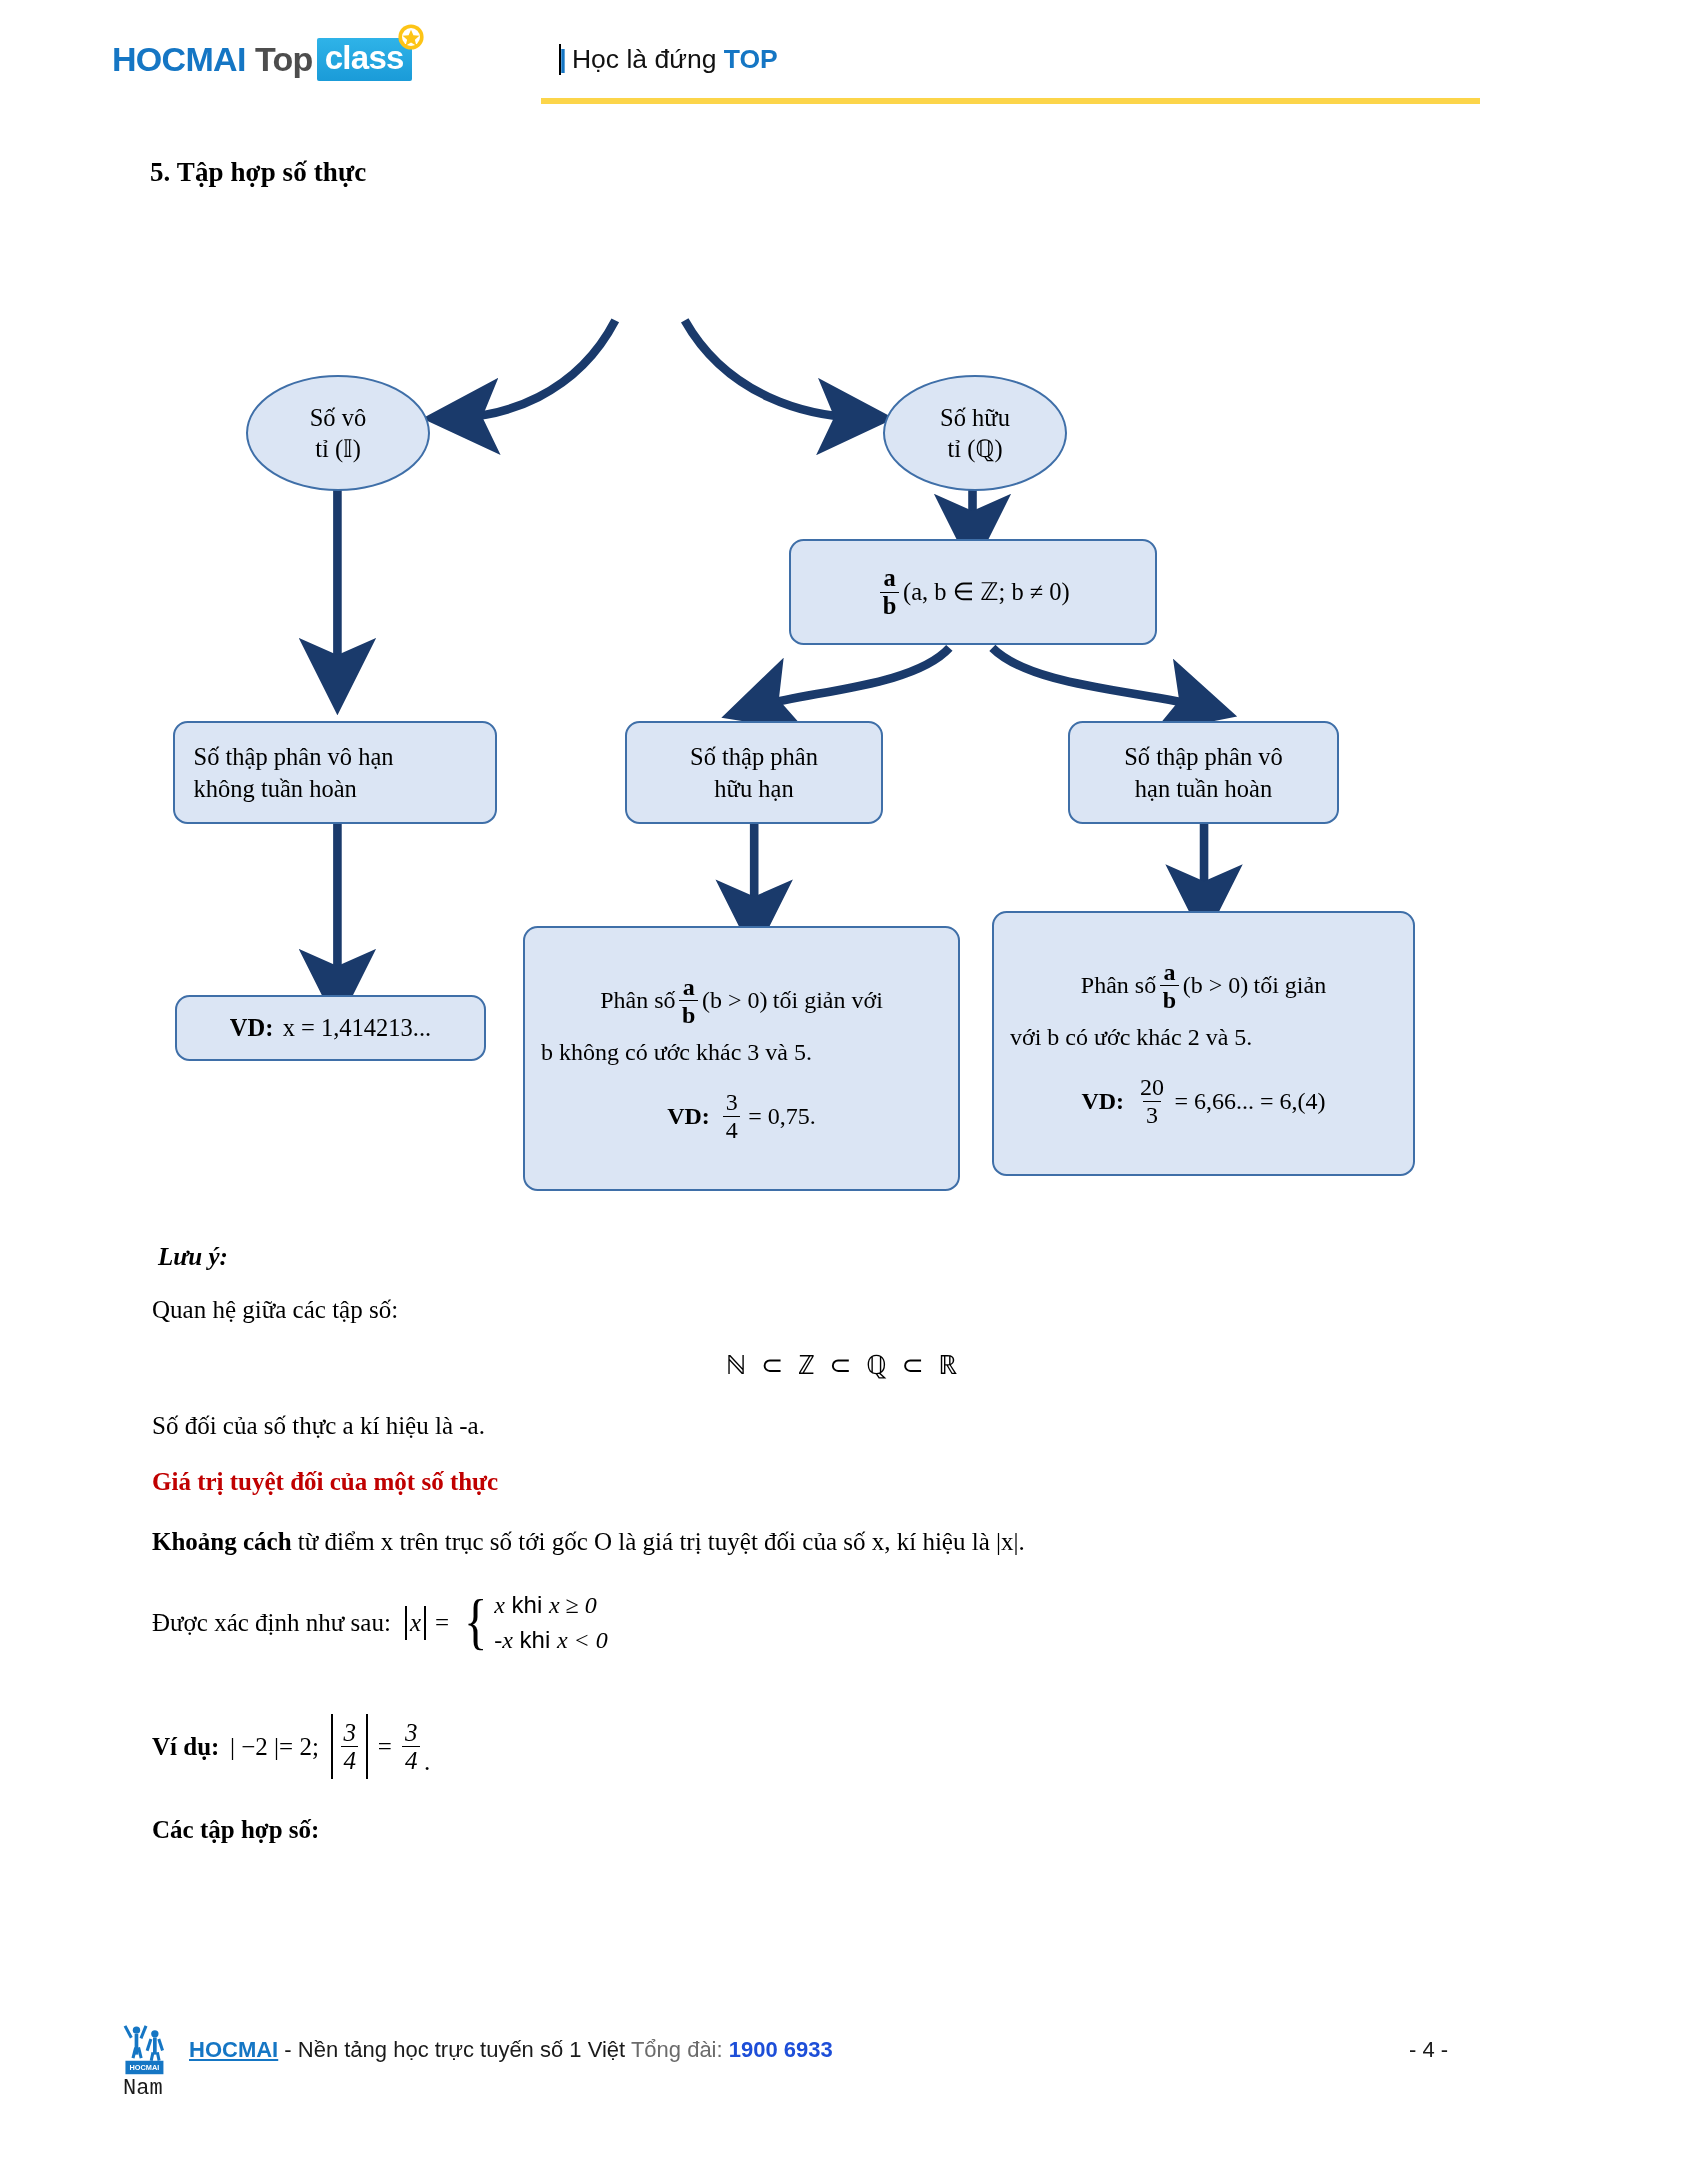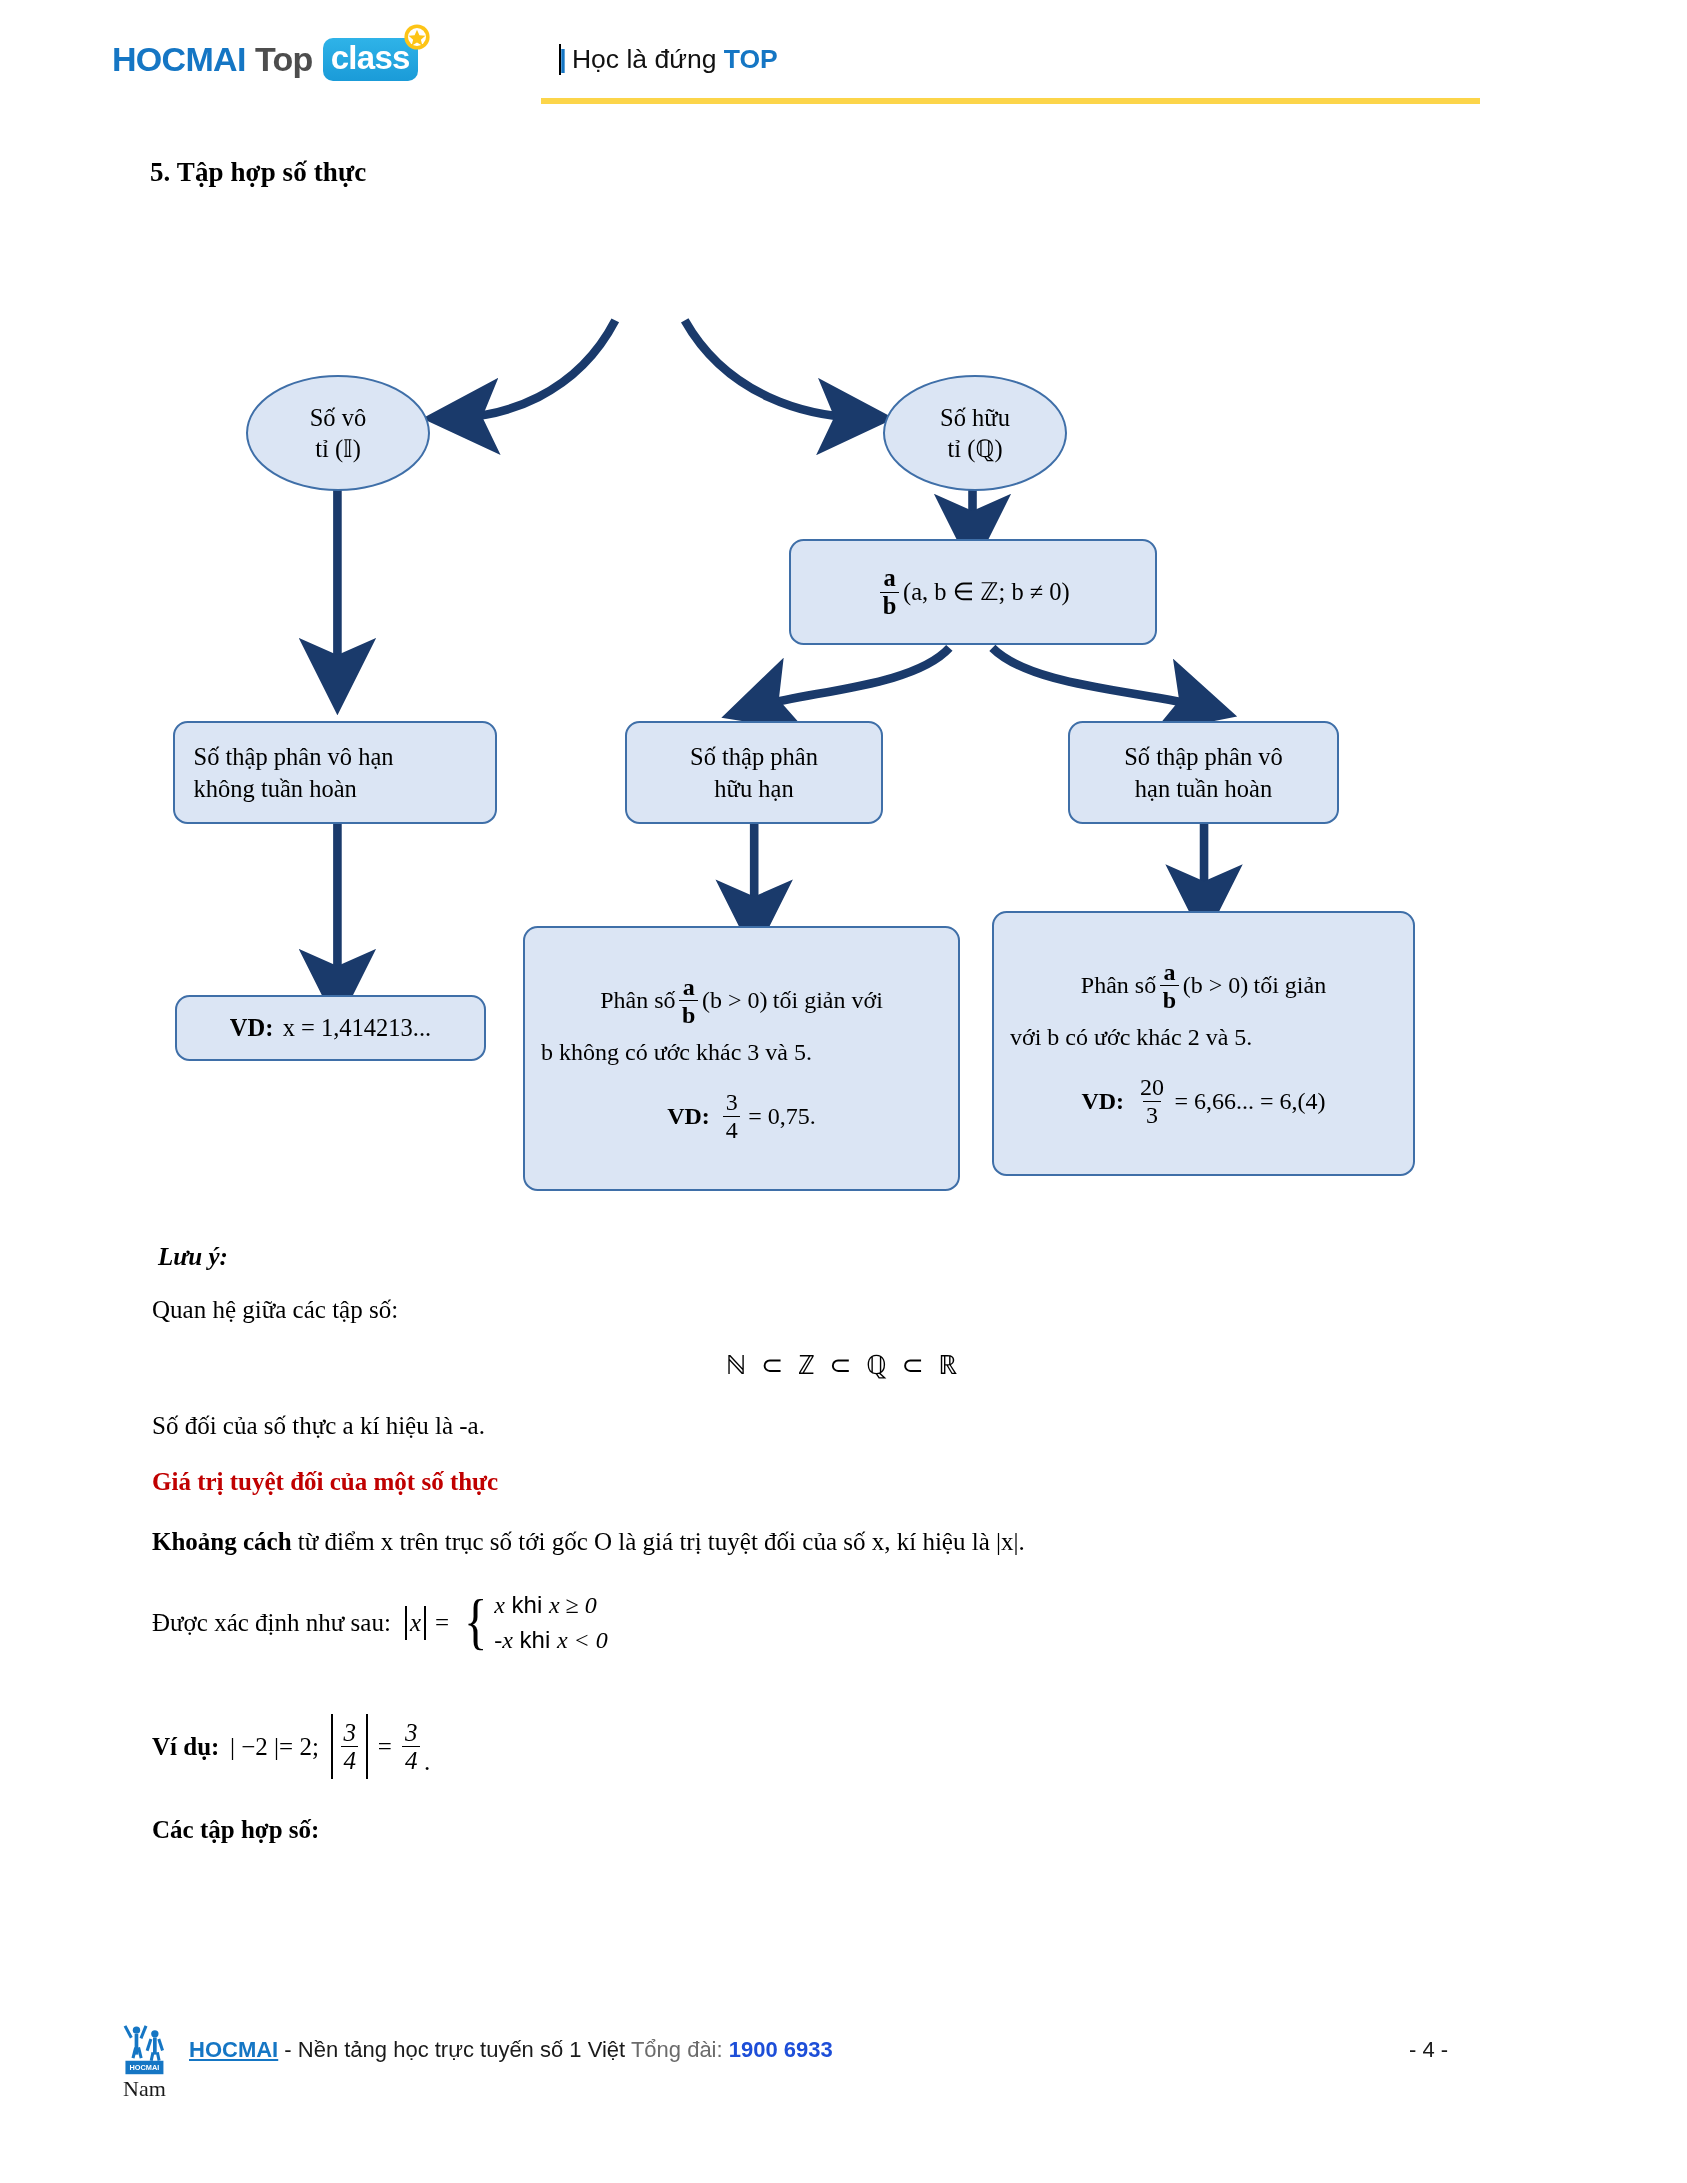--- a/index.html
+++ b/index.html
@@ -18,23 +18,23 @@
   .logo-wrap{position:absolute;left:112px;top:38px;display:flex;align-items:center;}
   .logo-hocmai{
     font-family:"Liberation Sans",sans-serif;
     font-weight:bold;font-size:34px;color:#1576c4;letter-spacing:-0.7px;
   }
   .logo-top{
     font-family:"Liberation Sans",sans-serif;
     font-weight:bold;font-size:34px;color:#4d4d4d;margin-left:9.3px;letter-spacing:-0.7px;
   }
   .logo-class-box{
-    position:relative;margin-left:10px;
+    position:relative;margin-left:4px;
     background:linear-gradient(180deg,#2fb3e8 0%,#1a9bd8 100%);
-    border-radius:10px;padding:1.3px 8px 4px 8px;
+    border-radius:2px;padding:1.3px 8px 4px 8px;
   }
   .logo-class{
     font-family:"Liberation Sans",sans-serif;
     font-weight:bold;font-size:33px;color:#ffffff;letter-spacing:-0.7px;
   }
   .logo-star{
     position:absolute;right:-14.6px;top:-16px;width:30px;height:30px;
   }
   .tagline{
     position:absolute;left:556px;top:44px;
@@ -101,21 +101,21 @@
   .foot-logo{position:absolute;left:123px;top:-4px;width:49px;height:57px;}
   .foot-text{
     position:absolute;left:189px;top:13.2px;
     font-family:"Liberation Sans",sans-serif;font-size:22px;color:#1a1a1a;white-space:nowrap;
   }
   .foot-brand{color:#1576c4;font-weight:bold;text-decoration:underline;}
   .foot-grey{color:#6b6b6b;}
   .foot-tel{font-weight:bold;color:#1d4ed8;}
   .foot-wrap2{
     position:absolute;left:123px;top:52px;
-    font-family:Liberation Serif, serif;font-size:22px;color:#1a1a1a;
+    font-family:Liberation Mono, monospace;font-size:22px;color:#1a1a1a;
   }
   .foot-page{
     position:absolute;left:1409px;top:13.2px;
     font-family:"Liberation Sans",sans-serif;font-size:22px;color:#1a1a1a;
   }
 </style>
 </head>
 <body>
 
 <div class="page">

